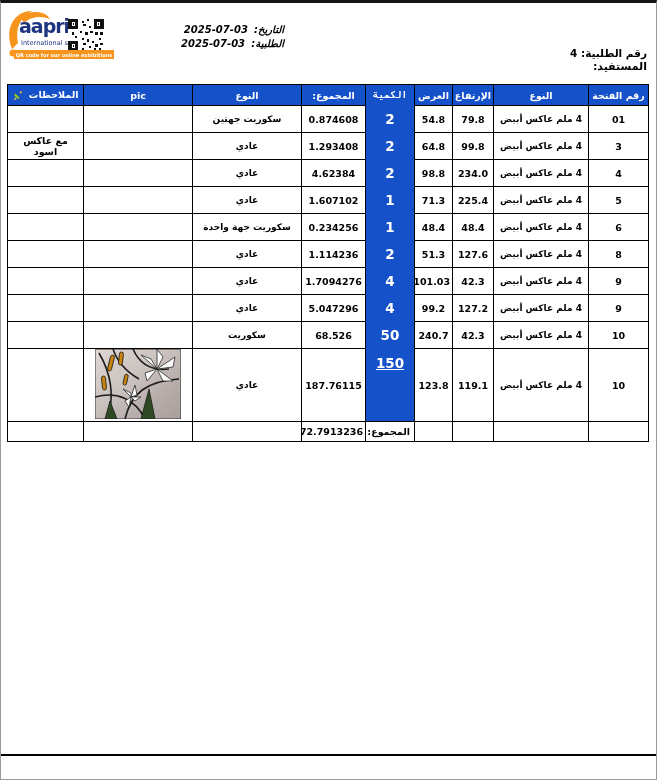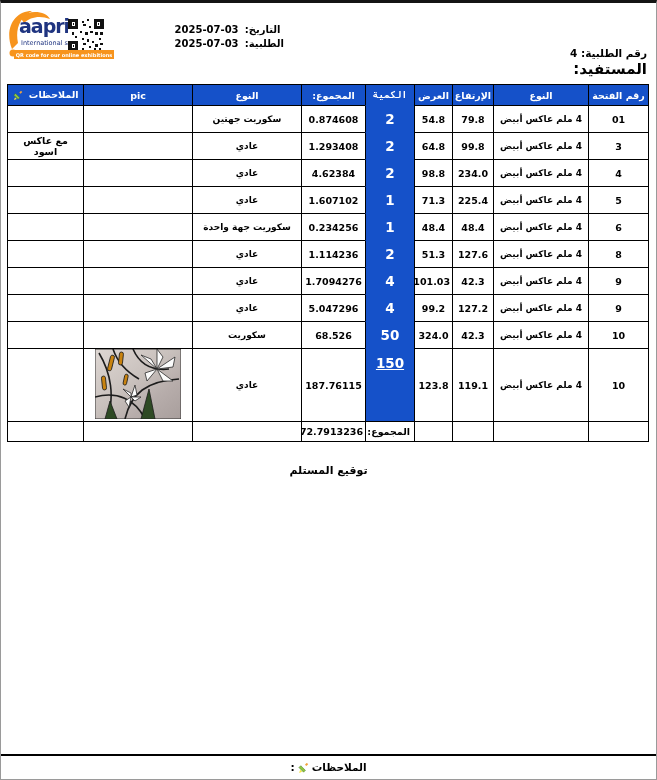--- a/index.html
+++ b/index.html
@@ -8,23 +8,23 @@
 
   .page {
     position:relative; width:657px; height:780px; margin:0 auto;
     background:#fff; direction:rtl; overflow:hidden;
     border:1px solid #9a9a9a; border-top:3px solid #141414;
   }
 
   
   .company-title { position:absolute; top:5px; right:9px; font-size:18px; font-weight:bold; color:#000; }
   .order-number  { position:absolute; top:44px; right:9px; font-size:10.5px; font-weight:bold; }
-  .beneficiary   { position:absolute; top:57px; right:9px; font-size:15px; font-weight:bold; }
-
-  .dates-block { position:absolute; top:21px; right:372px; font-size:10px; text-align:left; }
+  .beneficiary   { position:absolute; top:57px; right:9px; font-size:11px; font-weight:bold; }
+
+  .dates-block { position:absolute; top:21px; right:372px; font-size:10px; text-align:right;font-style:italic; }
   .dates-block .line { margin-bottom:3px; }
   .dates-block .lbl { font-weight:bold; }
   .dates-block .val { font-weight:600; margin-right:3px; }
 
   
   .logo { position:absolute; top:6px; left:5px; width:112px; height:52px; direction:ltr; }
   .logo .swoosh { position:absolute; left:0; top:0; }
   .logo .brand { position:absolute; left:13px; top:6px; font-size:19px; font-weight:bold; color:#1f3480; letter-spacing:-1px; }
   .logo .subtitle { position:absolute; left:15px; top:30px; font-size:6.5px; color:#1f3480; white-space:nowrap; }
   .logo .banner { position:absolute; left:8px; top:41px; width:100px; background:#f7941d; color:#fff;
@@ -251,21 +251,21 @@
     <td class="c-qty">4</td>
     <td class="c-num">5.047296</td>
     <td class="c-kind">عادي</td>
     <td class="c-pic"></td>
     <td class="c-note"></td>
   </tr>
         <tr>
     <td class="c-no">10</td>
     <td class="c-type">4 ملم عاكس أبيض</td>
     <td class="c-num">42.3</td>
-    <td class="c-num">324.0</td>
+    <td class="c-num">240.7</td>
     <td class="c-qty">50</td>
     <td class="c-num">68.526</td>
     <td class="c-kind">سكوريت</td>
     <td class="c-pic"></td>
     <td class="c-note"></td>
   </tr>
         <tr class="tall">
     <td class="c-no">10</td>
     <td class="c-type">4 ملم عاكس أبيض</td>
     <td class="c-num">119.1</td>
@@ -325,23 +325,15 @@
         <td></td>
         <td class="t-label">المجموع:</td>
         <td>272.7913236</td>
         <td></td>
         <td></td>
         <td></td>
       </tr>
     </tfoot>
   </table>
 
-  <div class="signature">توقيع المستلم</div>
 
   <div class="footer-line"></div>
-  <div class="footer-notes">
-    <span>الملاحظات</span><svg class="pencil" width="11" height="11" viewBox="0 0 10 10">
-      <polygon points="1,9 2,6.2 3.8,8" fill="#f5e642"></polygon>
-      <rect x="2.6" y="2.4" width="2.4" height="6" transform="rotate(-45 3.8 5.4)" fill="#8dc63f" stroke="#3d6b1e" stroke-width="0.4"></rect>
-      <rect x="6.6" y="0.4" width="2.4" height="1.8" transform="rotate(-45 7.8 1.3)" fill="#f2a33c"></rect>
-    </svg><span>:</span>
-  </div>
 </div>
 
 </body></html>

